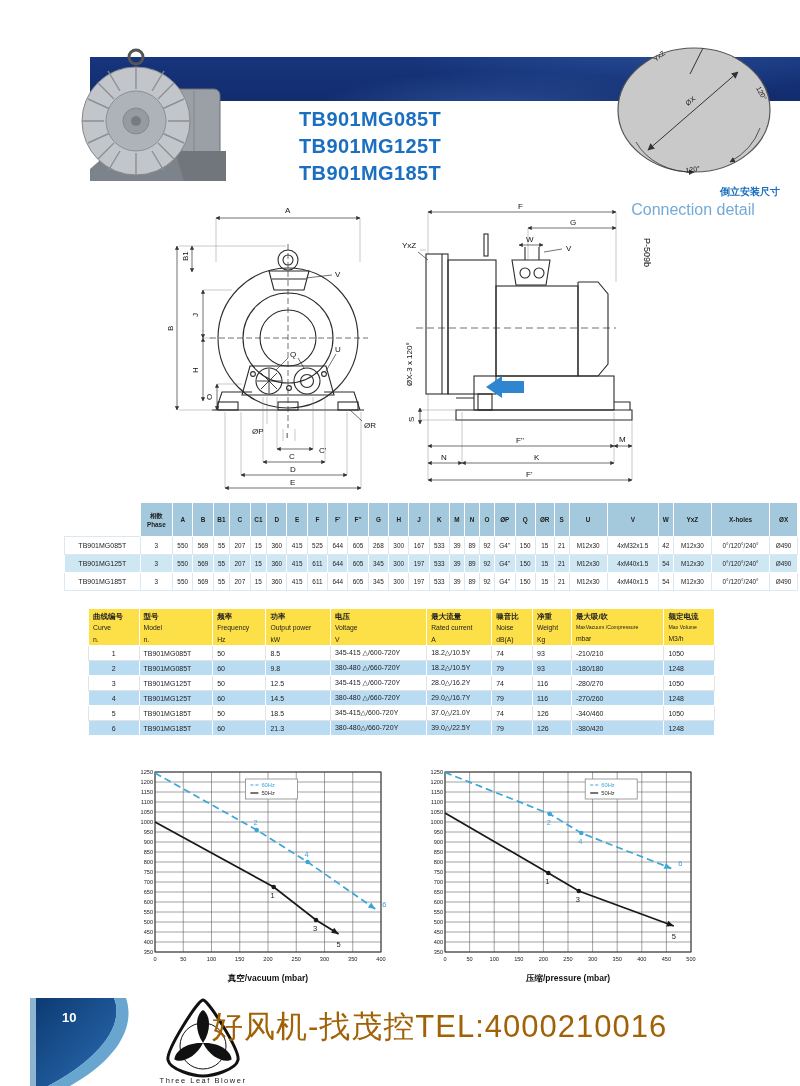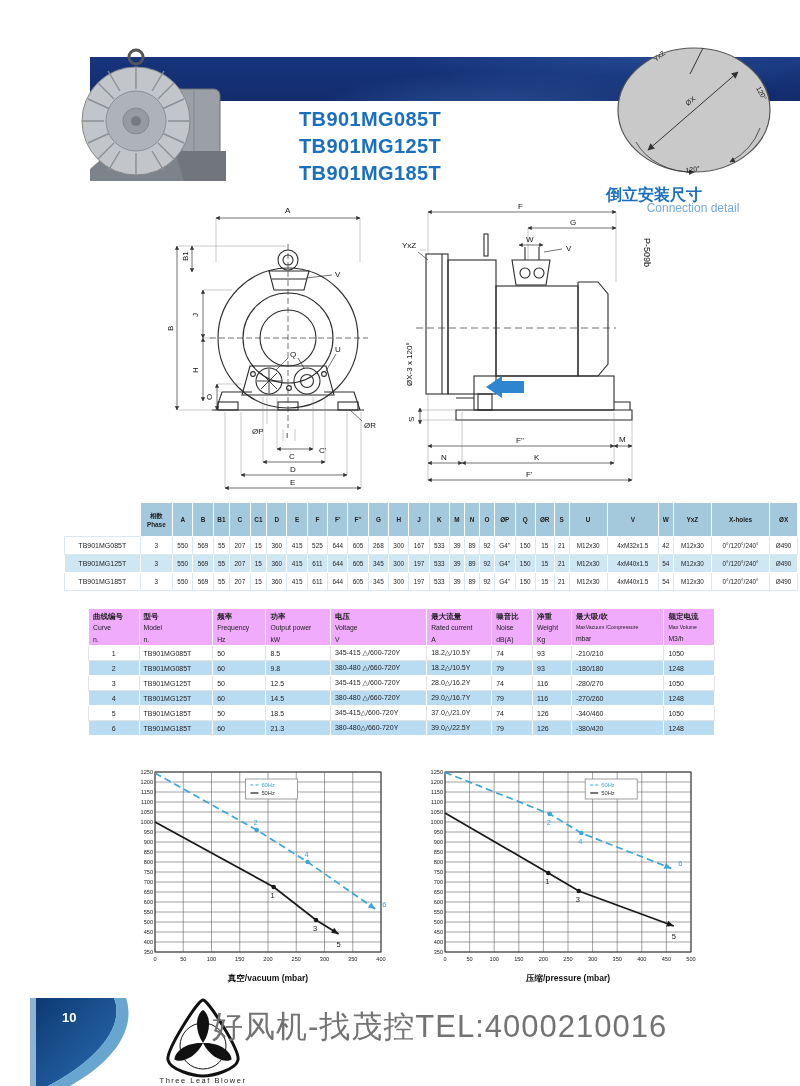--- a/index.html
+++ b/index.html
@@ -7,49 +7,49 @@
 body{font-family:"Liberation Sans",sans-serif;color:#222}
 .page{position:relative;width:800px;height:1086px;background:#fff;overflow:hidden}
 .band{position:absolute;left:90px;right:0;top:57px;height:44px;
   background:
    radial-gradient(ellipse 320px 70px at 58% 130%, rgba(90,140,220,.38), transparent 62%),
    radial-gradient(ellipse 420px 90px at 78% -30%, rgba(70,125,205,.32), transparent 60%),
    linear-gradient(180deg,#17357d,#122c6d)}
 .photo{position:absolute;left:78px;top:33px}
 .titles{position:absolute;left:299px;top:106px;font-size:20px;font-weight:bold;color:#1a6fc0;line-height:27px;letter-spacing:.4px}
 .conn{position:absolute;left:608px;top:44px}
-.conn-cn{position:absolute;left:606px;top:185px;width:174px;text-align:left;font-size:16px;font-weight:bold;color:#1a6fc0}
-.conn-en{position:absolute;left:606px;top:201px;width:174px;text-align:center;font-size:12px;color:#74a9d8}
+.conn-cn{position:absolute;left:606px;top:185px;width:174px;text-align:right;font-size:10px;font-weight:bold;color:#1a6fc0}
+.conn-en{position:absolute;left:606px;top:201px;width:174px;text-align:center;font-size:16px;color:#74a9d8}
 svg text{font-family:"Liberation Sans",sans-serif}
 #front-view{position:absolute;left:146px;top:198px}
 #side-view{position:absolute;left:398px;top:198px}
 .dimwrap{position:absolute;left:64px;top:502px;width:734px}
 table{border-collapse:collapse}
 #dim-table{width:100%;font-size:6.4px;text-align:center;color:#222;table-layout:auto}
 #dim-table th,#dim-table td{white-space:nowrap;padding:1px 1px}
 #dim-table thead th{background:#a4c9dd;font-weight:bold;height:34px;border:1px solid #fff}
 #dim-table thead th.nohead{background:#fff;border:none}
 #dim-table tbody td{background:#fff;border:1px solid #d9e8f2;height:18px}
 #dim-table tbody th{background:#fff;border:1px solid #d9e8f2;font-weight:normal;font-size:7px}
 #dim-table tr.hl td,#dim-table tr.hl th{background:#cfe6f3;border-color:#fff}
 .perfwrap{position:absolute;left:88px;top:608px;width:627px}
 #perf-table{width:100%;font-size:7px;color:#222;text-align:left}
-#perf-table th{background:#f0abfc;font-weight:normal;vertical-align:top;padding:3px 4px 2px;border:1px solid #fff}
+#perf-table th{background:#fde047;font-weight:normal;vertical-align:top;padding:3px 4px 2px;border:1px solid #fff}
 #perf-table th .cn{font-size:7.5px;font-weight:bold;margin-bottom:2px}
 #perf-table th .en{font-size:6.8px}
 #perf-table th .unit{margin-top:5px;font-size:6.8px}
 #perf-table th.small .en{font-size:5.2px}
 #perf-table td{background:#fff;border:1px solid #e4e4e4;padding:1px 4px;height:15px;white-space:nowrap}
 #perf-table tr.alt td{background:#b9dcf2;border-color:#fff}
 #perf-table td.c{text-align:center}
 #chart1{position:absolute;left:128px;top:764px}
 #chart2{position:absolute;left:418px;top:764px}
 .swoosh{position:absolute;left:30px;top:998px}
 .logo{position:absolute;left:148px;top:995px}
-.watermark{position:absolute;left:212px;top:1006px;font-size:31px;color:#737373;letter-spacing:1px;white-space:nowrap}
+.watermark{position:absolute;left:212px;top:1006px;font-size:31px;color:#a16207;letter-spacing:1px;white-space:nowrap}
 </style>
 </head>
 <body>
 
 <div class="page">
 
   <div class="band"></div>
 
   <svg class="photo" width="152" height="162" viewBox="0 0 152 162">
     <rect x="78" y="56" width="64" height="72" rx="6" fill="#9aa0a6" stroke="#6b7076"></rect>

